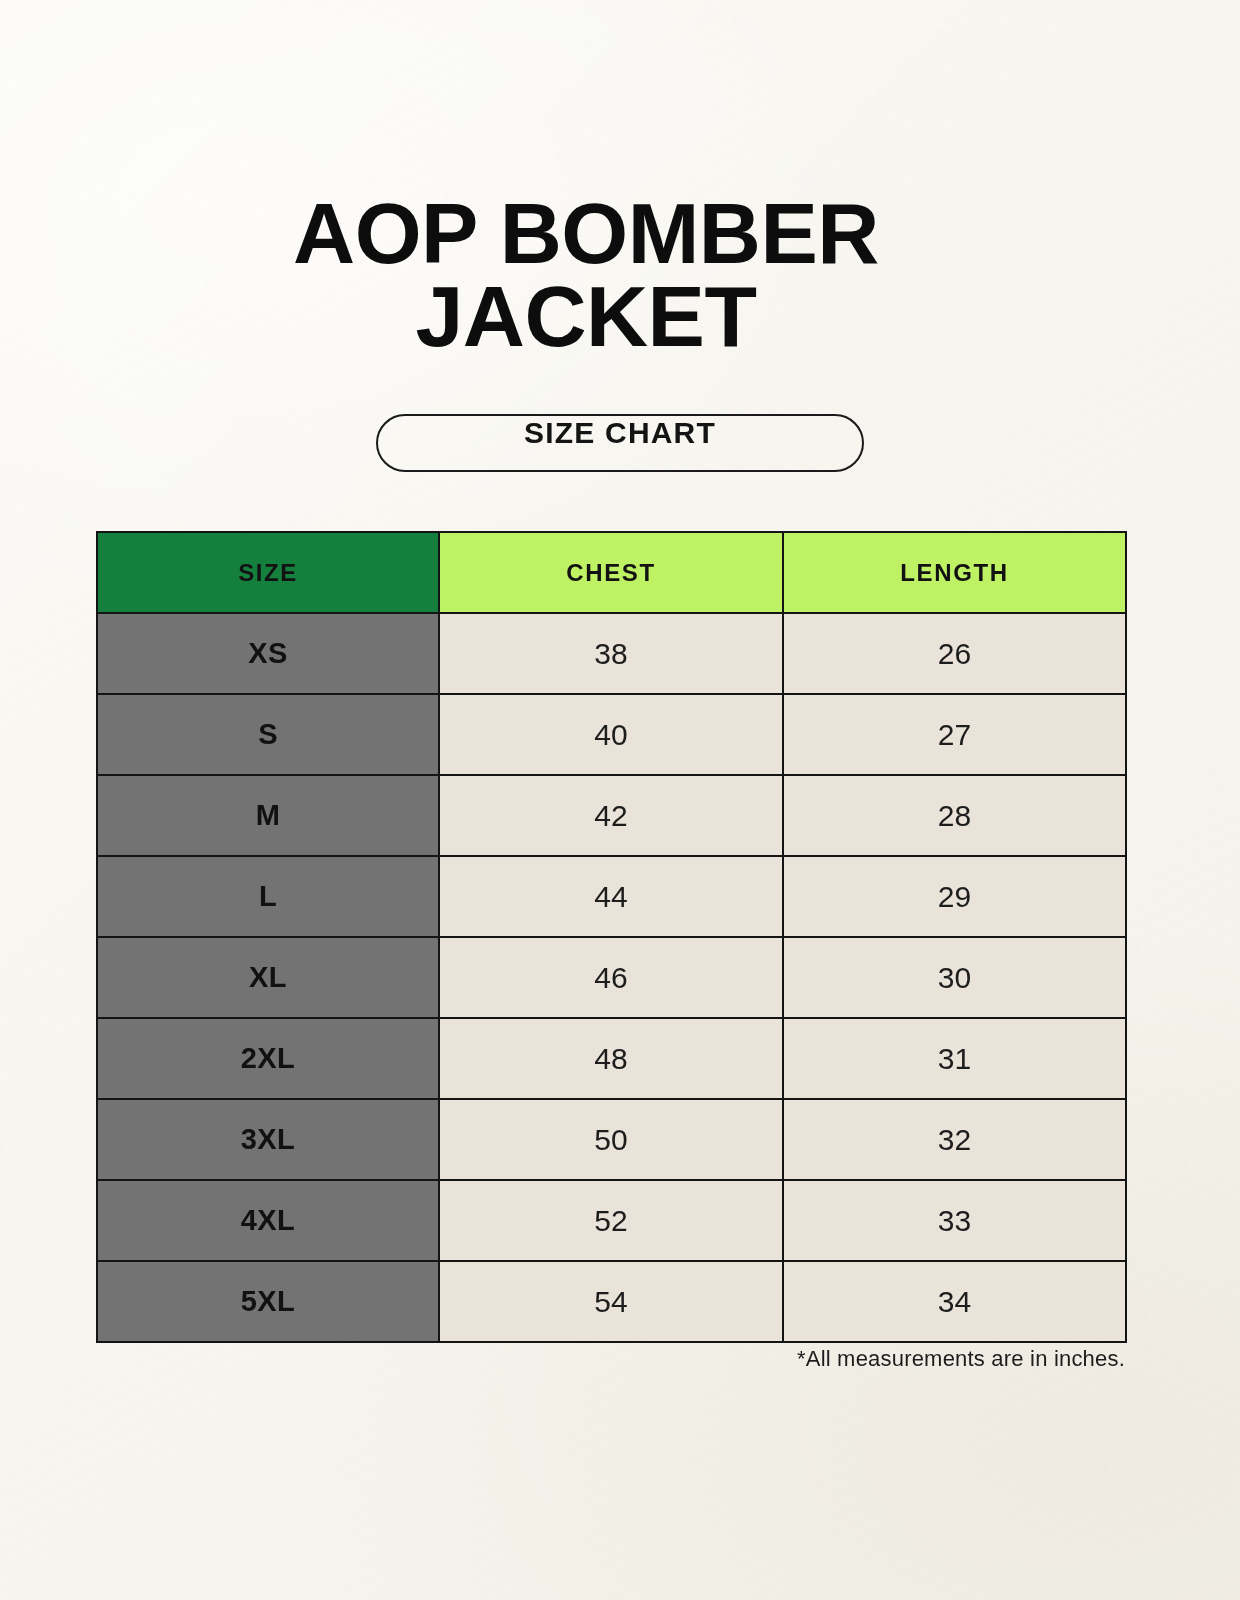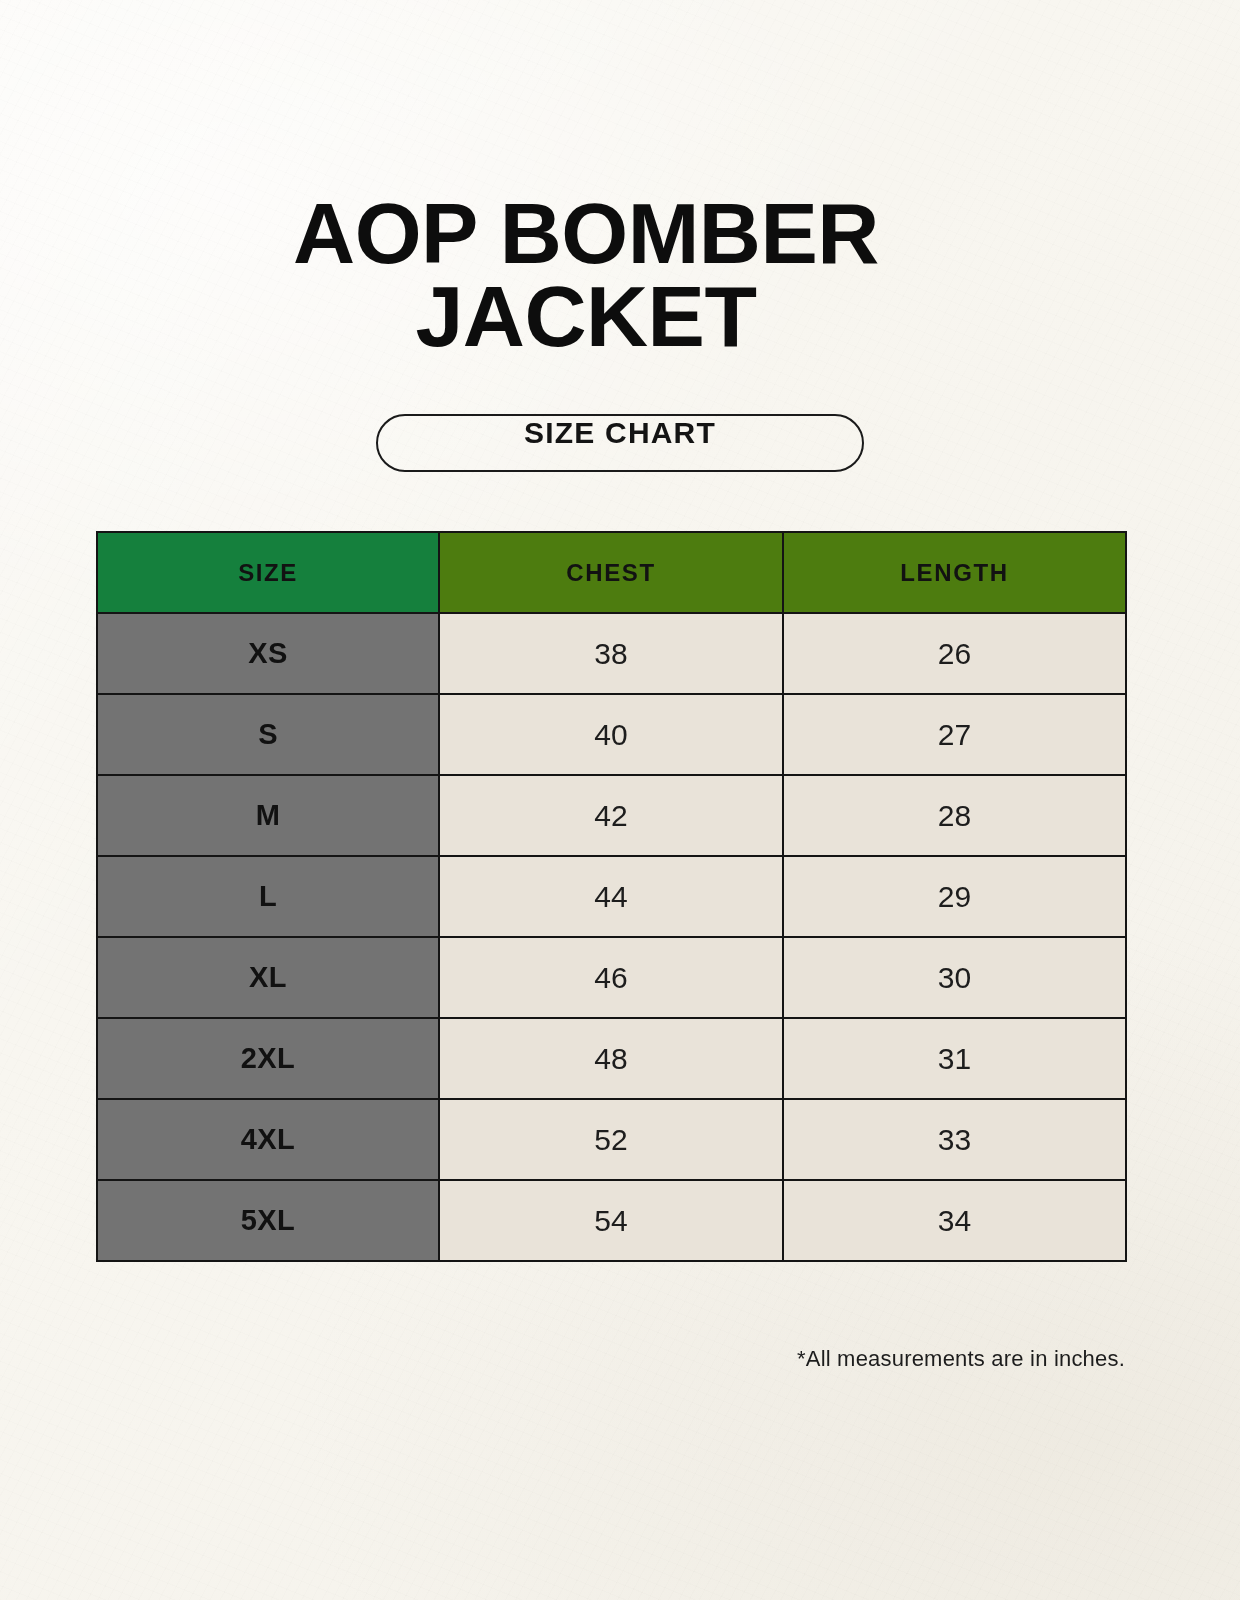--- a/index.html
+++ b/index.html
@@ -111,21 +111,21 @@
     text-align: center;
     vertical-align: middle;
     padding: 0;
     box-sizing: border-box;
   }
 
   th.head-size {
     background: #15803d;
   }
   th.head-measure {
-    background: #4d7c0f;
+    background: #bef264;
   }
   th .head-label {
     font-size: 24px;
     font-weight: 700;
     letter-spacing: 1.6px;
     color: #121212;
   }
 
   td.cell-size {
     background: #737373;
@@ -220,20 +220,25 @@
           <td class="cell-size"><span class="size-label">XL</span></td>
           <td class="cell-value"><span class="value-label">46</span></td>
           <td class="cell-value"><span class="value-label">30</span></td>
         </tr>
         <tr>
           <td class="cell-size"><span class="size-label">2XL</span></td>
           <td class="cell-value"><span class="value-label">48</span></td>
           <td class="cell-value"><span class="value-label">31</span></td>
         </tr>
         <tr>
+          <td class="cell-size"><span class="size-label">3XL</span></td>
+          <td class="cell-value"><span class="value-label">50</span></td>
+          <td class="cell-value"><span class="value-label">32</span></td>
+        </tr>
+        <tr>
           <td class="cell-size"><span class="size-label">4XL</span></td>
           <td class="cell-value"><span class="value-label">52</span></td>
           <td class="cell-value"><span class="value-label">33</span></td>
         </tr>
         <tr>
           <td class="cell-size"><span class="size-label">5XL</span></td>
           <td class="cell-value"><span class="value-label">54</span></td>
           <td class="cell-value"><span class="value-label">34</span></td>
         </tr>
       </tbody>

